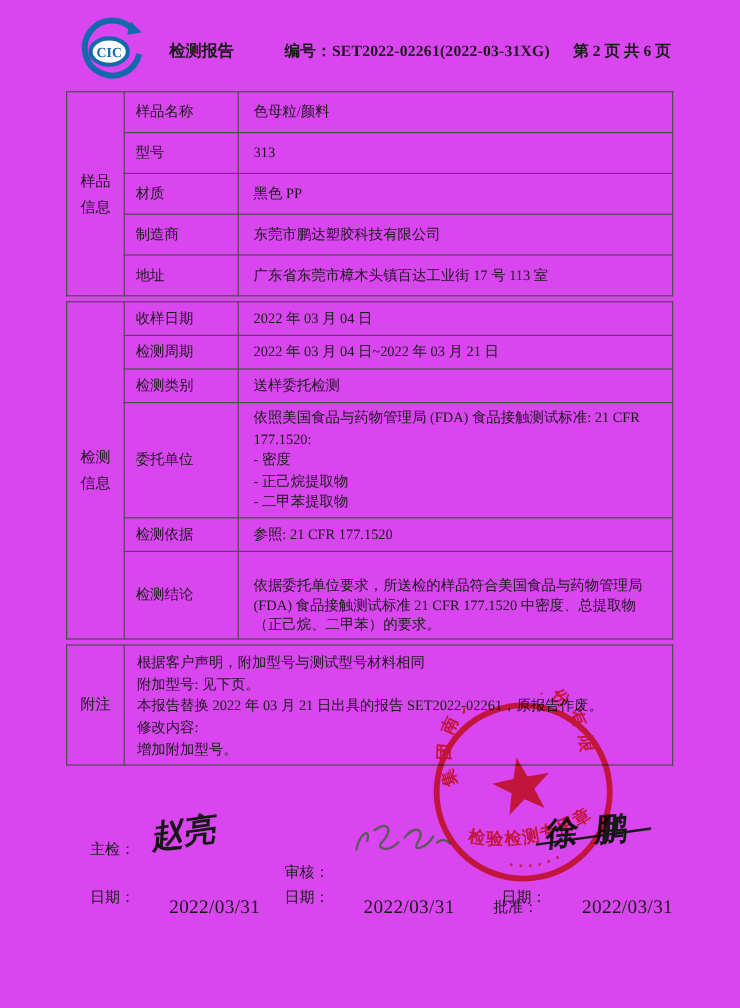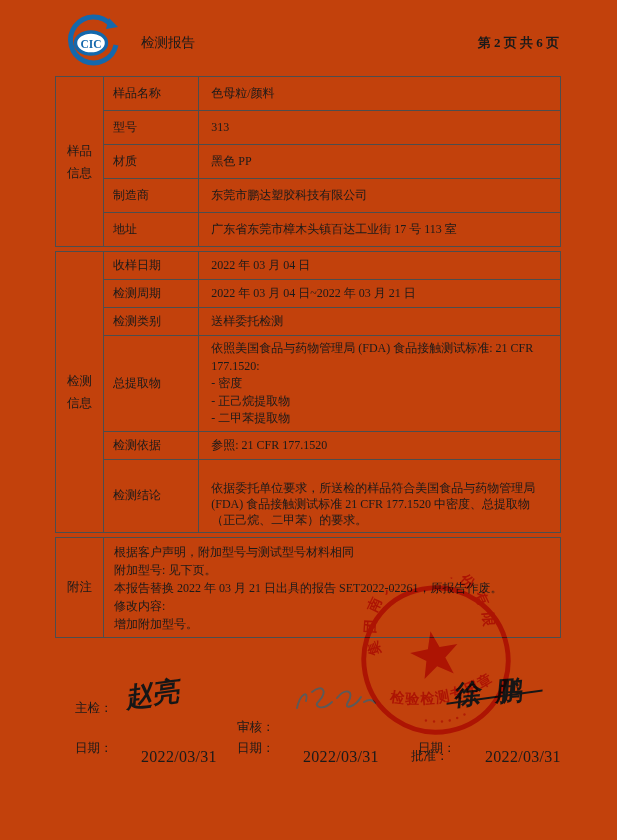--- a/index.html
+++ b/index.html
@@ -8,26 +8,26 @@
     --link-blue:#1414d4;
     --border-c:#4d4d4d;
     --ink:#1a1a1a;
   }
   html,body{margin:0;padding:0;background:#ffffff;}
   body{
     width:617px;height:840px;overflow:hidden;
     font-family:"Liberation Serif","DejaVu Serif",serif;
     color:var(--ink);
   }
-  .page{position:relative;width:617px;height:840px;background:#c2410c;}
+  .page{position:relative;width:617px;height:840px;background:#d946ef;}
 
   
   .hdr{position:absolute;left:55px;top:12px;width:506px;height:58px;}
   .hdr .logo{position:absolute;left:4px;top:2px;}
-  .hdr-title{position:absolute;left:86px;top:22px;font-weight:normal;font-size:13.5px;}
+  .hdr-title{position:absolute;left:86px;top:22px;font-weight:bold;font-size:13.5px;}
   .hdr-no{position:absolute;left:182px;top:22px;font-weight:bold;font-size:13px;letter-spacing:.2px;}
   .hdr-page{position:absolute;right:2px;top:22px;font-weight:bold;font-size:13px;}
 
   
   table.sec{
     border-collapse:collapse;table-layout:fixed;
     width:506px;margin-left:55px;margin-bottom:4px;
     font-size:12px;
   }
   table.sec td{border:1px solid var(--border-c);vertical-align:middle;}
@@ -79,20 +79,21 @@
 <div class="page">
 
   <div class="hdr">
     <svg class="logo" width="66" height="56" viewBox="0 0 66 56">
       <path d="M 52 11 A 23 23 0 1 0 57 31" fill="none" stroke="#1468ac" stroke-width="5"></path>
       <path d="M 50 4 l 9 9 l -12 2 z" fill="#1468ac"></path>
       <ellipse cx="32" cy="29" rx="15.5" ry="11" fill="#ffffff" stroke="#1468ac" stroke-width="3.4"></ellipse>
       <text x="32" y="33.5" text-anchor="middle" font-size="11.5" font-weight="bold" font-family="Liberation Serif, serif" fill="#1468ac">CIC</text>
     </svg>
     <span class="hdr-title">检测报告</span>
+    <span class="hdr-no"><span>编号：</span><span>SET2022-02261(2022-03-31XG)</span></span>
     <span class="hdr-page">第 2 页 共 6 页</span>
   </div>
 
   <div class="spacer-top"></div>
 
 
   <table class="sec" id="t-sample">
     <colgroup>
         <col class="c1">
         <col class="c2">
@@ -143,21 +144,21 @@
       </tr>
       <tr>
         <td class="field r1">检测周期</td>
         <td class="value r1">2022 年 03 月 04 日~2022 年 03 月 21 日</td>
       </tr>
       <tr>
         <td class="field r1">检测类别</td>
         <td class="value r1">送样委托检测</td>
       </tr>
       <tr>
-        <td class="field">总提取物</td>
+        <td class="field">委托单位</td>
         <td class="value ml">
           <div>依照美国食品与药物管理局 (FDA) 食品接触测试标准: 21 CFR</div>
           <div>177.1520:</div>
           <div>-  密度</div>
           <div>-  正己烷提取物</div>
           <div>-  二甲苯提取物</div>
         </td>
       </tr>
       <tr>
         <td class="field r1">检测依据</td>

